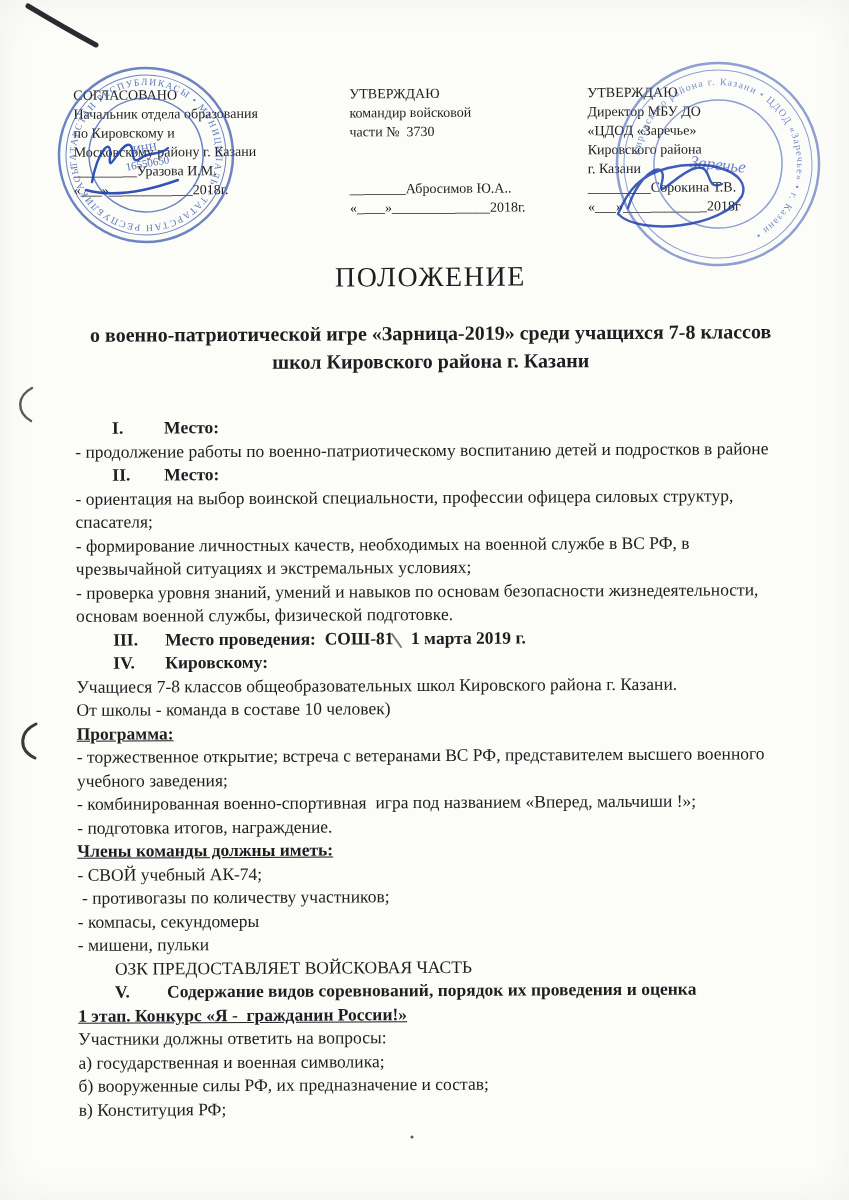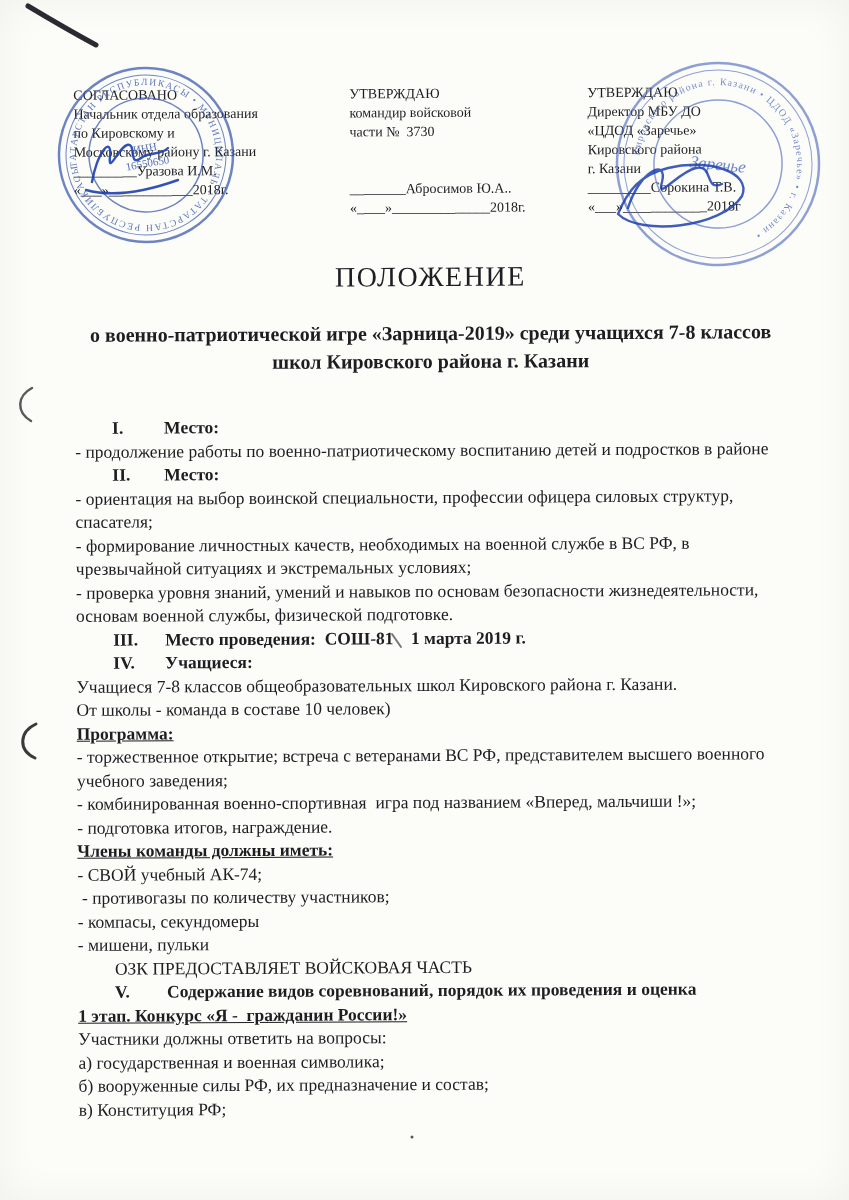--- a/index.html
+++ b/index.html
@@ -79,21 +79,21 @@
     </div>
 
     <div class="docbody">
       <p class="hn"><span class="rn">I.</span><span>Место:</span></p>
       <p class="ln">- продолжение работы по военно-патриотическому воспитанию детей и подростков в районе</p>
       <p class="hn"><span class="rn">II.</span><span>Место:</span></p>
       <p class="ln">- ориентация на выбор воинской специальности, профессии офицера силовых структур, спасателя;</p>
       <p class="ln">- формирование личностных качеств, необходимых на военной службе в ВС РФ, в чрезвычайной ситуациях и экстремальных условиях;</p>
       <p class="ln">- проверка уровня знаний, умений и навыков по основам безопасности жизнедеятельности, основам военной службы, физической подготовке.</p>
       <p class="hn"><span class="rn">III.</span><span>Место проведения: &nbsp;СОШ-81 &nbsp;&nbsp;&nbsp;1 марта 2019 г.</span></p>
-      <p class="hn"><span class="rn">IV.</span><span>Учащиеся:</span></p>
+      <p class="hn"><span class="rn">IV.</span><span>Кировскому:</span></p>
       <p class="ln">Учащиеся 7-8 классов общеобразовательных школ Кировского района г. Казани.</p>
       <p class="ln">От школы - команда в составе 10 человек)</p>
       <p class="hu">Программа:</p>
       <p class="ln">- торжественное открытие; встреча с ветеранами ВС РФ, представителем высшего военного учебного заведения;</p>
       <p class="ln">- комбинированная военно-спортивная&nbsp; игра под названием «Вперед, мальчиши !»;</p>
       <p class="ln">- подготовка итогов, награждение.</p>
       <p class="hu">Члены команды должны иметь:</p>
       <p class="ln">- СВОЙ учебный АК-74;</p>
       <p class="ln">&nbsp;- противогазы по количеству участников;</p>
       <p class="ln">- компасы, секундомеры</p>

